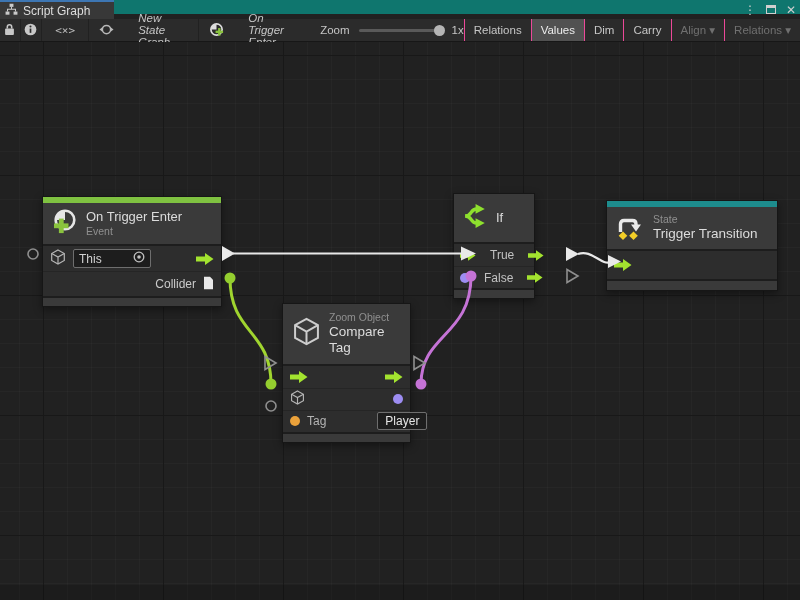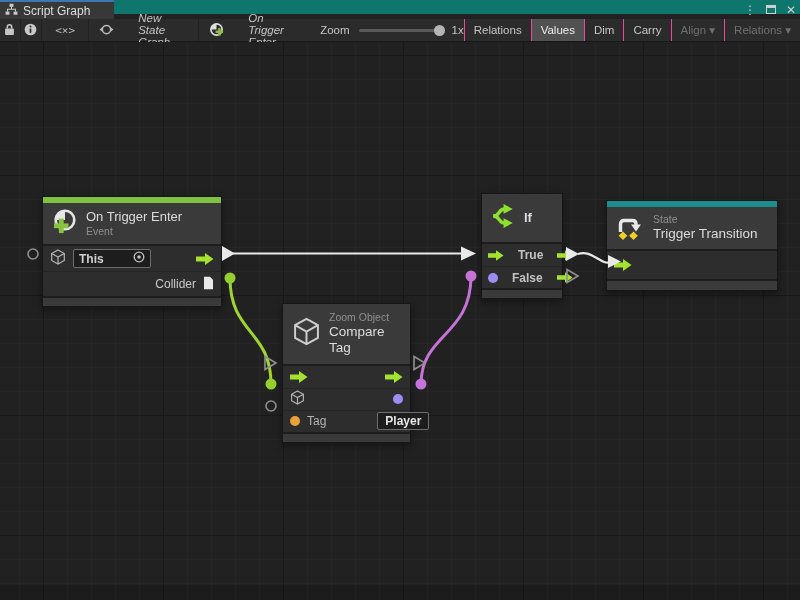--- a/index.html
+++ b/index.html
@@ -62,27 +62,27 @@
   .nbody  { background:#2d2d2d; }
   .row { display:flex; align-items:center; padding:0 7px; gap:7px; font-size:12px; color:#c2c2c2; }
   .row + .row { border-top:1px solid rgba(0,0,0,0.16); }
   .spacer { flex:1; }
   .nfoot { background:#3a3a3a; border-top:2px solid #1d1d1d; height:10px; }
   .dot { width:10px; height:10px; border-radius:50%; flex:0 0 auto; }
   .dot-violet { background:#9d8df2; }
   .dot-orange { background:#eba23b; }
   .field {
     display:flex; align-items:center; height:19px; background:#1d1d1d;
-    border:1px solid #6e6e6e; border-radius:2px; padding:0 5px; color:#d2d2d2; font-size:12px;font-weight:bold;
+    border:1px solid #6e6e6e; border-radius:2px; padding:0 5px; color:#d2d2d2; font-size:12px;
   }
   .this-field { width:78px; }
   .tag-field { padding:0 7px; height:18px; color:#e6e6e6;margin-left:44px; }
   #node-ote { left:42px; top:154px; width:180px; }
   #node-ct  { left:282px; top:261px; width:129px; }
-  #node-if  { left:481px; top:151px; width:82px;font-weight:bold;  }
+  #node-if  { left:453px; top:151px; width:82px;  }
   #node-tt  { left:606px; top:158px; width:172px; }
   #node-ote .row { height:25px; }
   #node-ct .row, #node-if .row { height:22px; }
   #node-tt .row { height:28px; }
   .arrow-green { flex:0 0 auto; display:block; }
 </style>
 </head>
 <body>
 
 <div class="tabbar">

